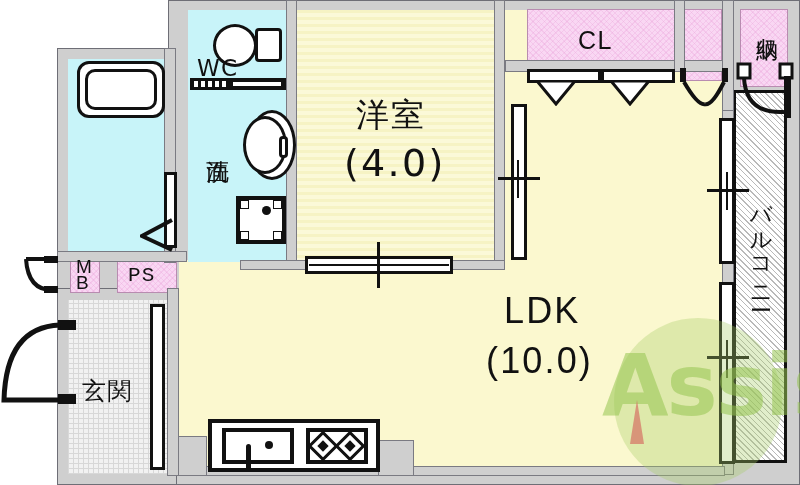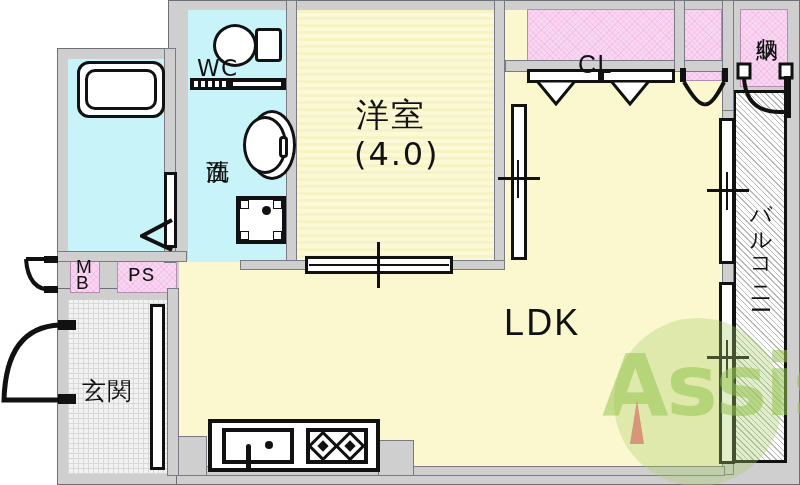--- a/index.html
+++ b/index.html
@@ -229,25 +229,26 @@
   </svg>
 
   <div class="abs fill-white" style="left:150px;top:304px;width:15px;height:166px;border:3px solid #111;"></div>
 
   <div class="lbl lbl-jp" style="left:197px;top:55px;font-size:23px;">WC</div>
 
 
   <div class="lbl lbl-jp lbl-vert" style="left:203px;top:142px;font-size:23px;">洗面</div>
 
   <div class="lbl lbl-jp" style="left:356px;top:93px;font-size:33px;text-align:right;">洋室</div>
-  <div class="lbl lbl-jp" style="left:344px;top:135px;font-size:32px;margin-left:10px;">(4.0)</div>
-
-  <div class="lbl" style="left:504px;top:290px;font-size:36px;margin-top:12px;">LDK</div>
-
-  <div class="lbl" style="left:578px;top:26px;font-size:25px;margin-top:24px;">CL</div>
+  <div class="lbl lbl-jp" style="left:344px;top:141px;font-size:38px;">(4.0)</div>
+
+  <div class="lbl" style="left:504px;top:290px;font-size:36px;">LDK</div>
+  <div class="lbl" style="left:486px;top:340px;font-size:36px;">(10.0)</div>
+
+  <div class="lbl" style="left:578px;top:26px;font-size:25px;">CL</div>
 
   <div class="lbl lbl-jp lbl-vert" style="left:752px;top:20px;font-size:22px;">収納</div>
 
   <div class="lbl" style="left:128px;top:264px;font-size:21px;font-family:Liberation Mono, monospace;">PS</div>
 
   <div class="lbl" style="left:76px;top:256px;font-size:19px;">M</div>
   <div class="lbl" style="left:76px;top:272px;font-size:19px;">B</div>
 
   <div class="lbl lbl-jp" style="left:82px;top:375px;font-size:24px;">玄関</div>
 

